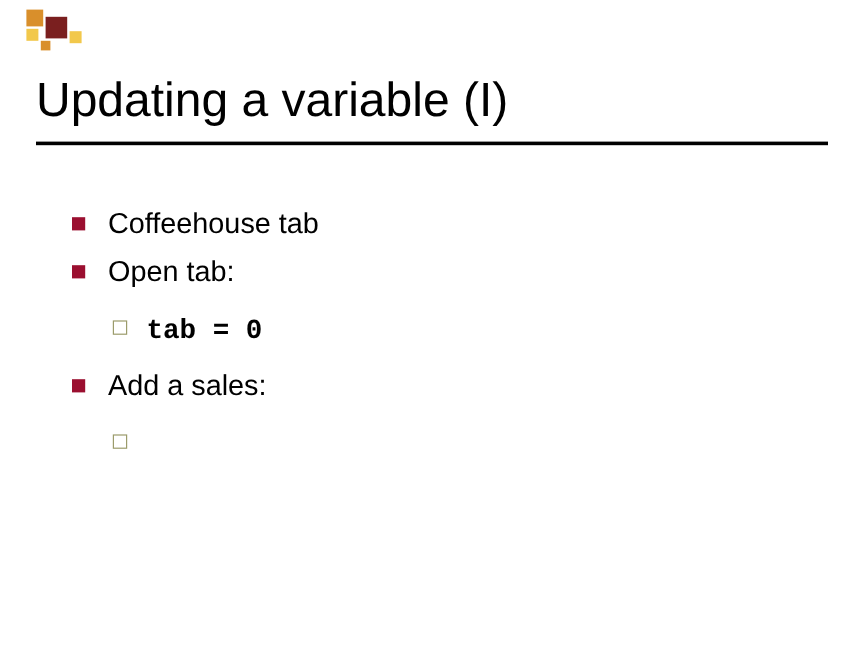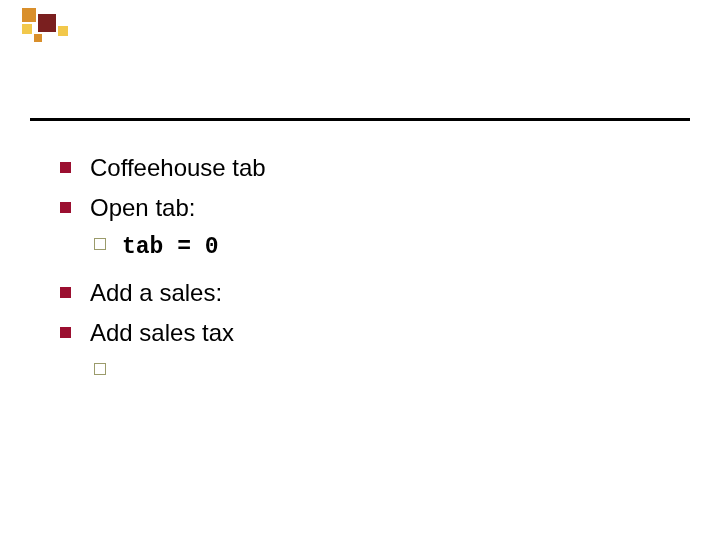--- a/index.html
+++ b/index.html
@@ -40,21 +40,21 @@
     position: absolute;
     left: 30px;
     top: 118px;
     width: 660px;
     height: 3px;
     background: #000;
   }
   .content {
     position: absolute;
     left: 60px;
-    top: 150px;
+    top: 169px;
     right: 40px;
     font-size: 24px;
     line-height: 1.5;
   }
   .item {
     position: relative;
     padding-left: 30px;
     margin-bottom: 4px;
   }
   .item .bullet {
@@ -64,21 +64,21 @@
     width: 11px;
     height: 11px;
     background: #9b0f30;
   }
   .sub {
     position: relative;
     padding-left: 62px;
     font-family: "Courier New", Courier, monospace;
     font-weight: bold;
     font-size: 23px;
-    margin-top: 4px;
+    margin-top: 14px;
     margin-bottom: 10px;
   }
   .sub .box {
     position: absolute;
     left: 34px;
     top: 8px;
     width: 12px;
     height: 12px;
     border: 1.5px solid #9b9b6b;
     box-sizing: border-box;
@@ -91,20 +91,21 @@
 
   <div class="corner-deco">
     <div class="sq" style="left:0px; top:10px; width:12px; height:12px;"></div>
     <div class="sq" style="left:14px; top:0px; width:14px; height:14px; background:#d98f2b"></div>
     <div class="sq" style="left:14px; top:16px; width:10px; height:10px; background:#f2c84b"></div>
     <div class="sq" style="left:30px; top:6px; width:18px; height:18px; background:#7a1f1f"></div>
     <div class="sq" style="left:50px; top:18px; width:10px; height:10px; background:#f2c84b"></div>
     <div class="sq" style="left:26px; top:26px; width:8px; height:8px; background:#d98f2b"></div>
   </div>
 
+  <div class="title">Updating a variable (I)</div>
   <div class="rule"></div>
 
   <div class="content">
 
     <div class="item">
       <span class="bullet"></span>
       <span>Coffeehouse tab</span>
     </div>
 
     <div class="item">
@@ -114,22 +115,18 @@
     <div class="sub">
       <span class="box"></span>
       <span>tab = 0</span>
     </div>
 
     <div class="item">
       <span class="bullet"></span>
       <span>Add a sales:</span>
     </div>
 
-    <div class="item">
-      <span class="bullet"></span>
-      <span>Add sales tax</span>
-    </div>
     <div class="sub">
       <span class="box"></span>
     </div>
 
   </div>
 </div>
 
 </body></html>

